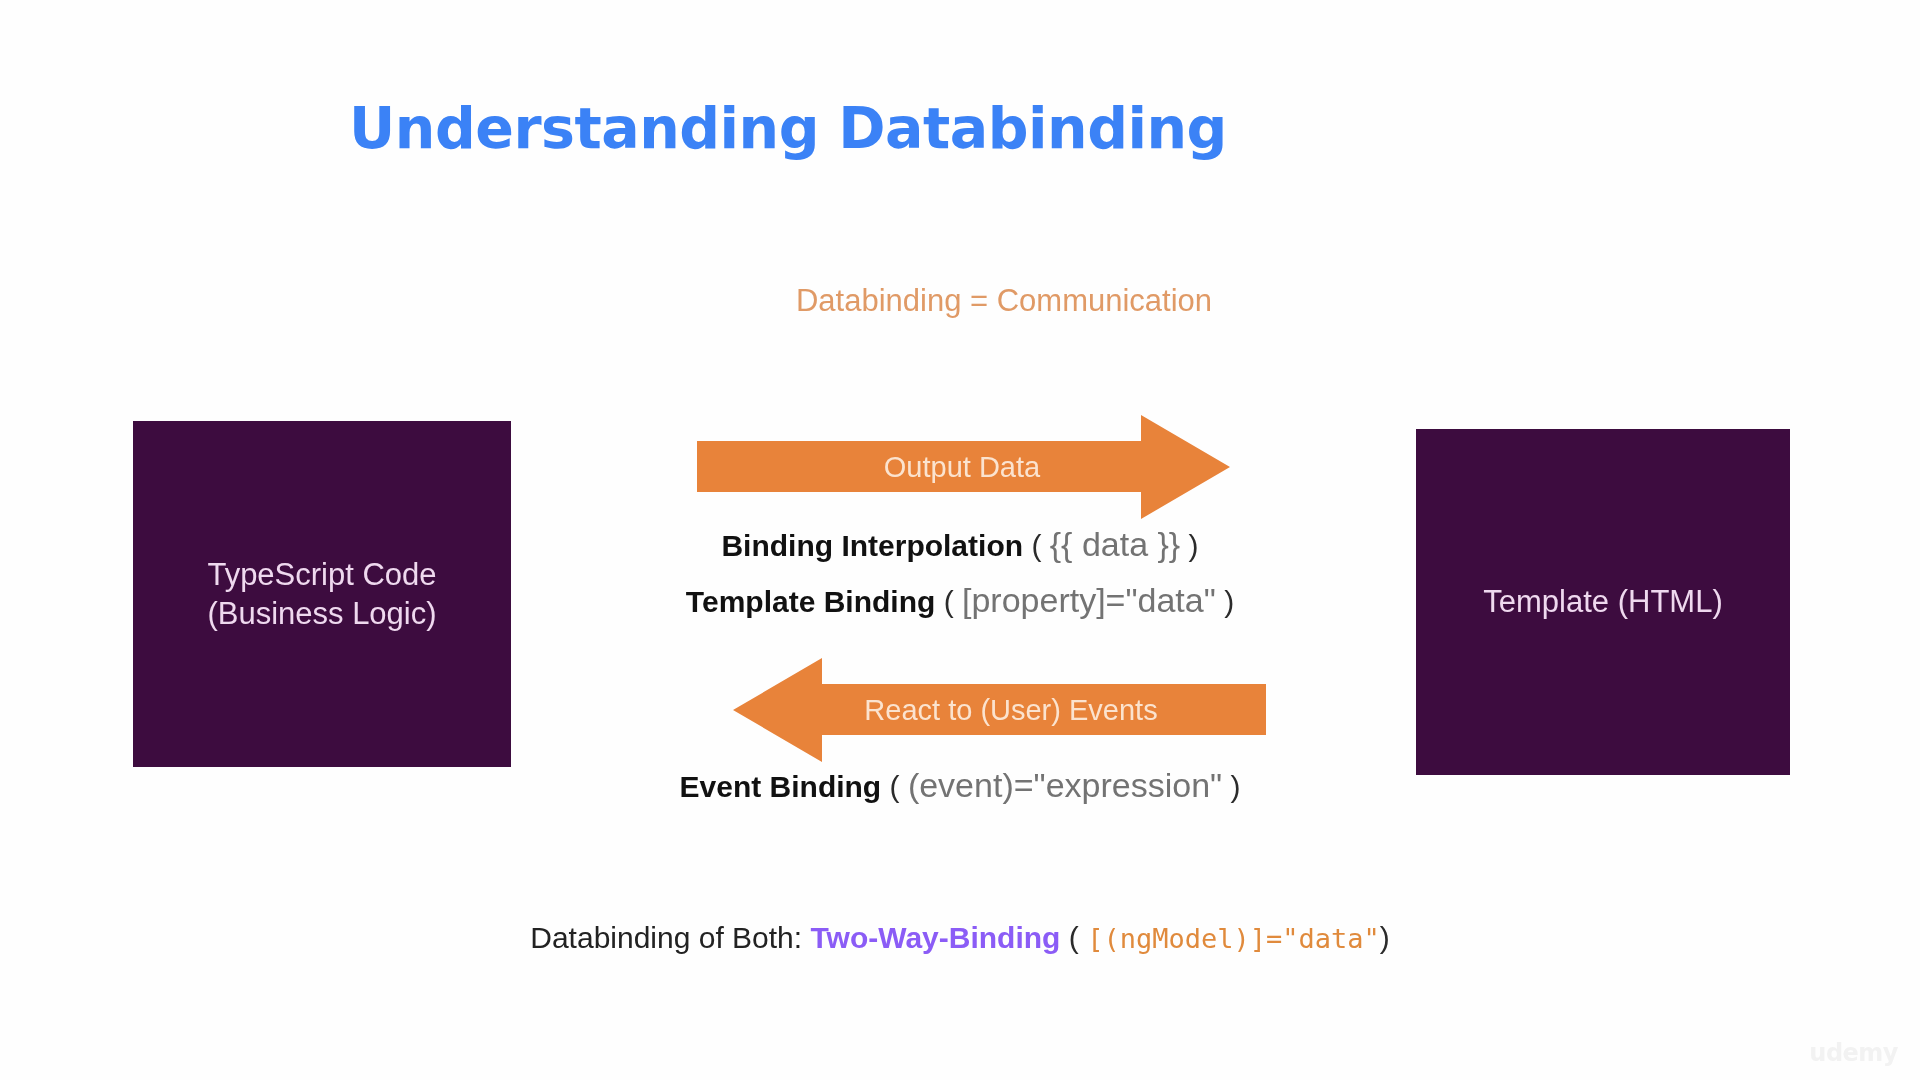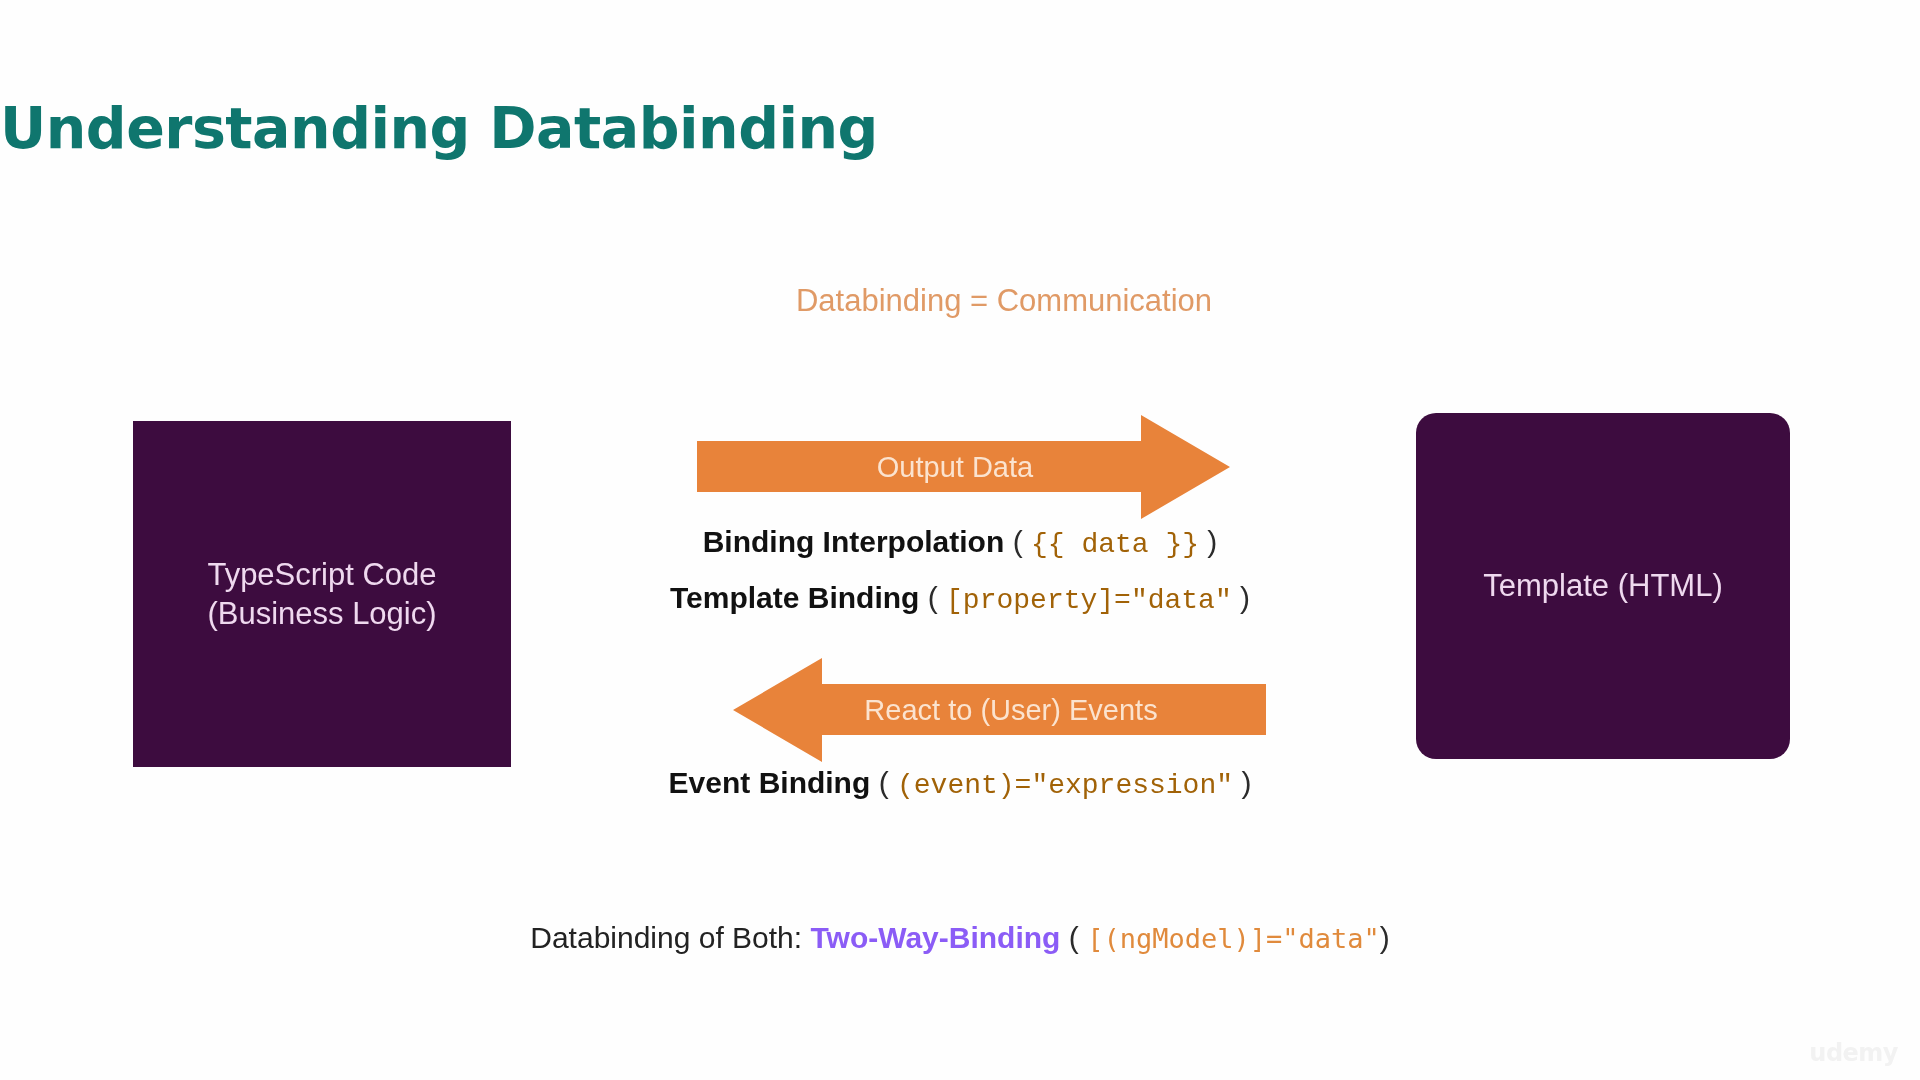--- a/index.html
+++ b/index.html
@@ -15,24 +15,25 @@
     font-family: "Liberation Sans", sans-serif;
     background: #fefefe;
   }
 
   
   #slide-title {
     position: absolute;
     left: 0;
     top: 95px;
     width: 1576px;
+    text-align: center;
     font-size: 57px;
     font-weight: bold;
     letter-spacing: -0.5px;
-    color: #0f766e;
+    color: #3b82f6;
     font-family: "DejaVu Sans", sans-serif;
   }
 
   
   #subtitle {
     position: absolute;
     left: 0;
     top: 283px;
     width: 1920px;
     text-align: center;
@@ -61,24 +62,23 @@
   }
   #box-typescript {
     left: 133px;
     top: 415px;
     width: 378px;
     height: 346px;
     margin-top: 6px;
   }
   #box-template {
     left: 1416px;
-    top: 413px;
+    top: 429px;
     width: 374px;
     height: 346px;
-    border-radius: 20px;
   }
 
   
   .arrow-wrap {
     position: absolute;
   }
   .arrow-wrap svg {
     display: block;
   }
   .arrow-label {
@@ -93,21 +93,21 @@
     font-family: "Liberation Sans", sans-serif;
     pointer-events: none;
   }
   #arrow-output {
     left: 697px;
     top: 413px;
     width: 534px;
     height: 108px;
   }
   #arrow-output .arrow-label {
-    left: 3px;
+    left: 10px;
     width: 510px;
   }
   #arrow-events {
     left: 730px;
     top: 656px;
     width: 536px;
     height: 108px;
   }
   #arrow-events .arrow-label {
     left: 26px;
@@ -127,23 +127,23 @@
   }
   .binding-line .b-name {
     font-weight: bold;
     color: #111111;
   }
   .binding-line .b-paren {
     color: #2b2b2b;
     font-weight: normal;
   }
   .binding-line .b-code {
-    color: #a16207;
-    font-family: Liberation Mono, monospace;
-    font-size: 28px;
+    color: #737373;
+    font-family: Liberation Sans, sans-serif;
+    font-size: 34px;
     letter-spacing: 0px;
   }
   #line-string-interpolation { top: 525px; }
   #line-property-binding   { top: 581px; }
   #line-event-binding      { top: 766px; }
 
   
   #line-combination {
     position: absolute;
     left: 0;

